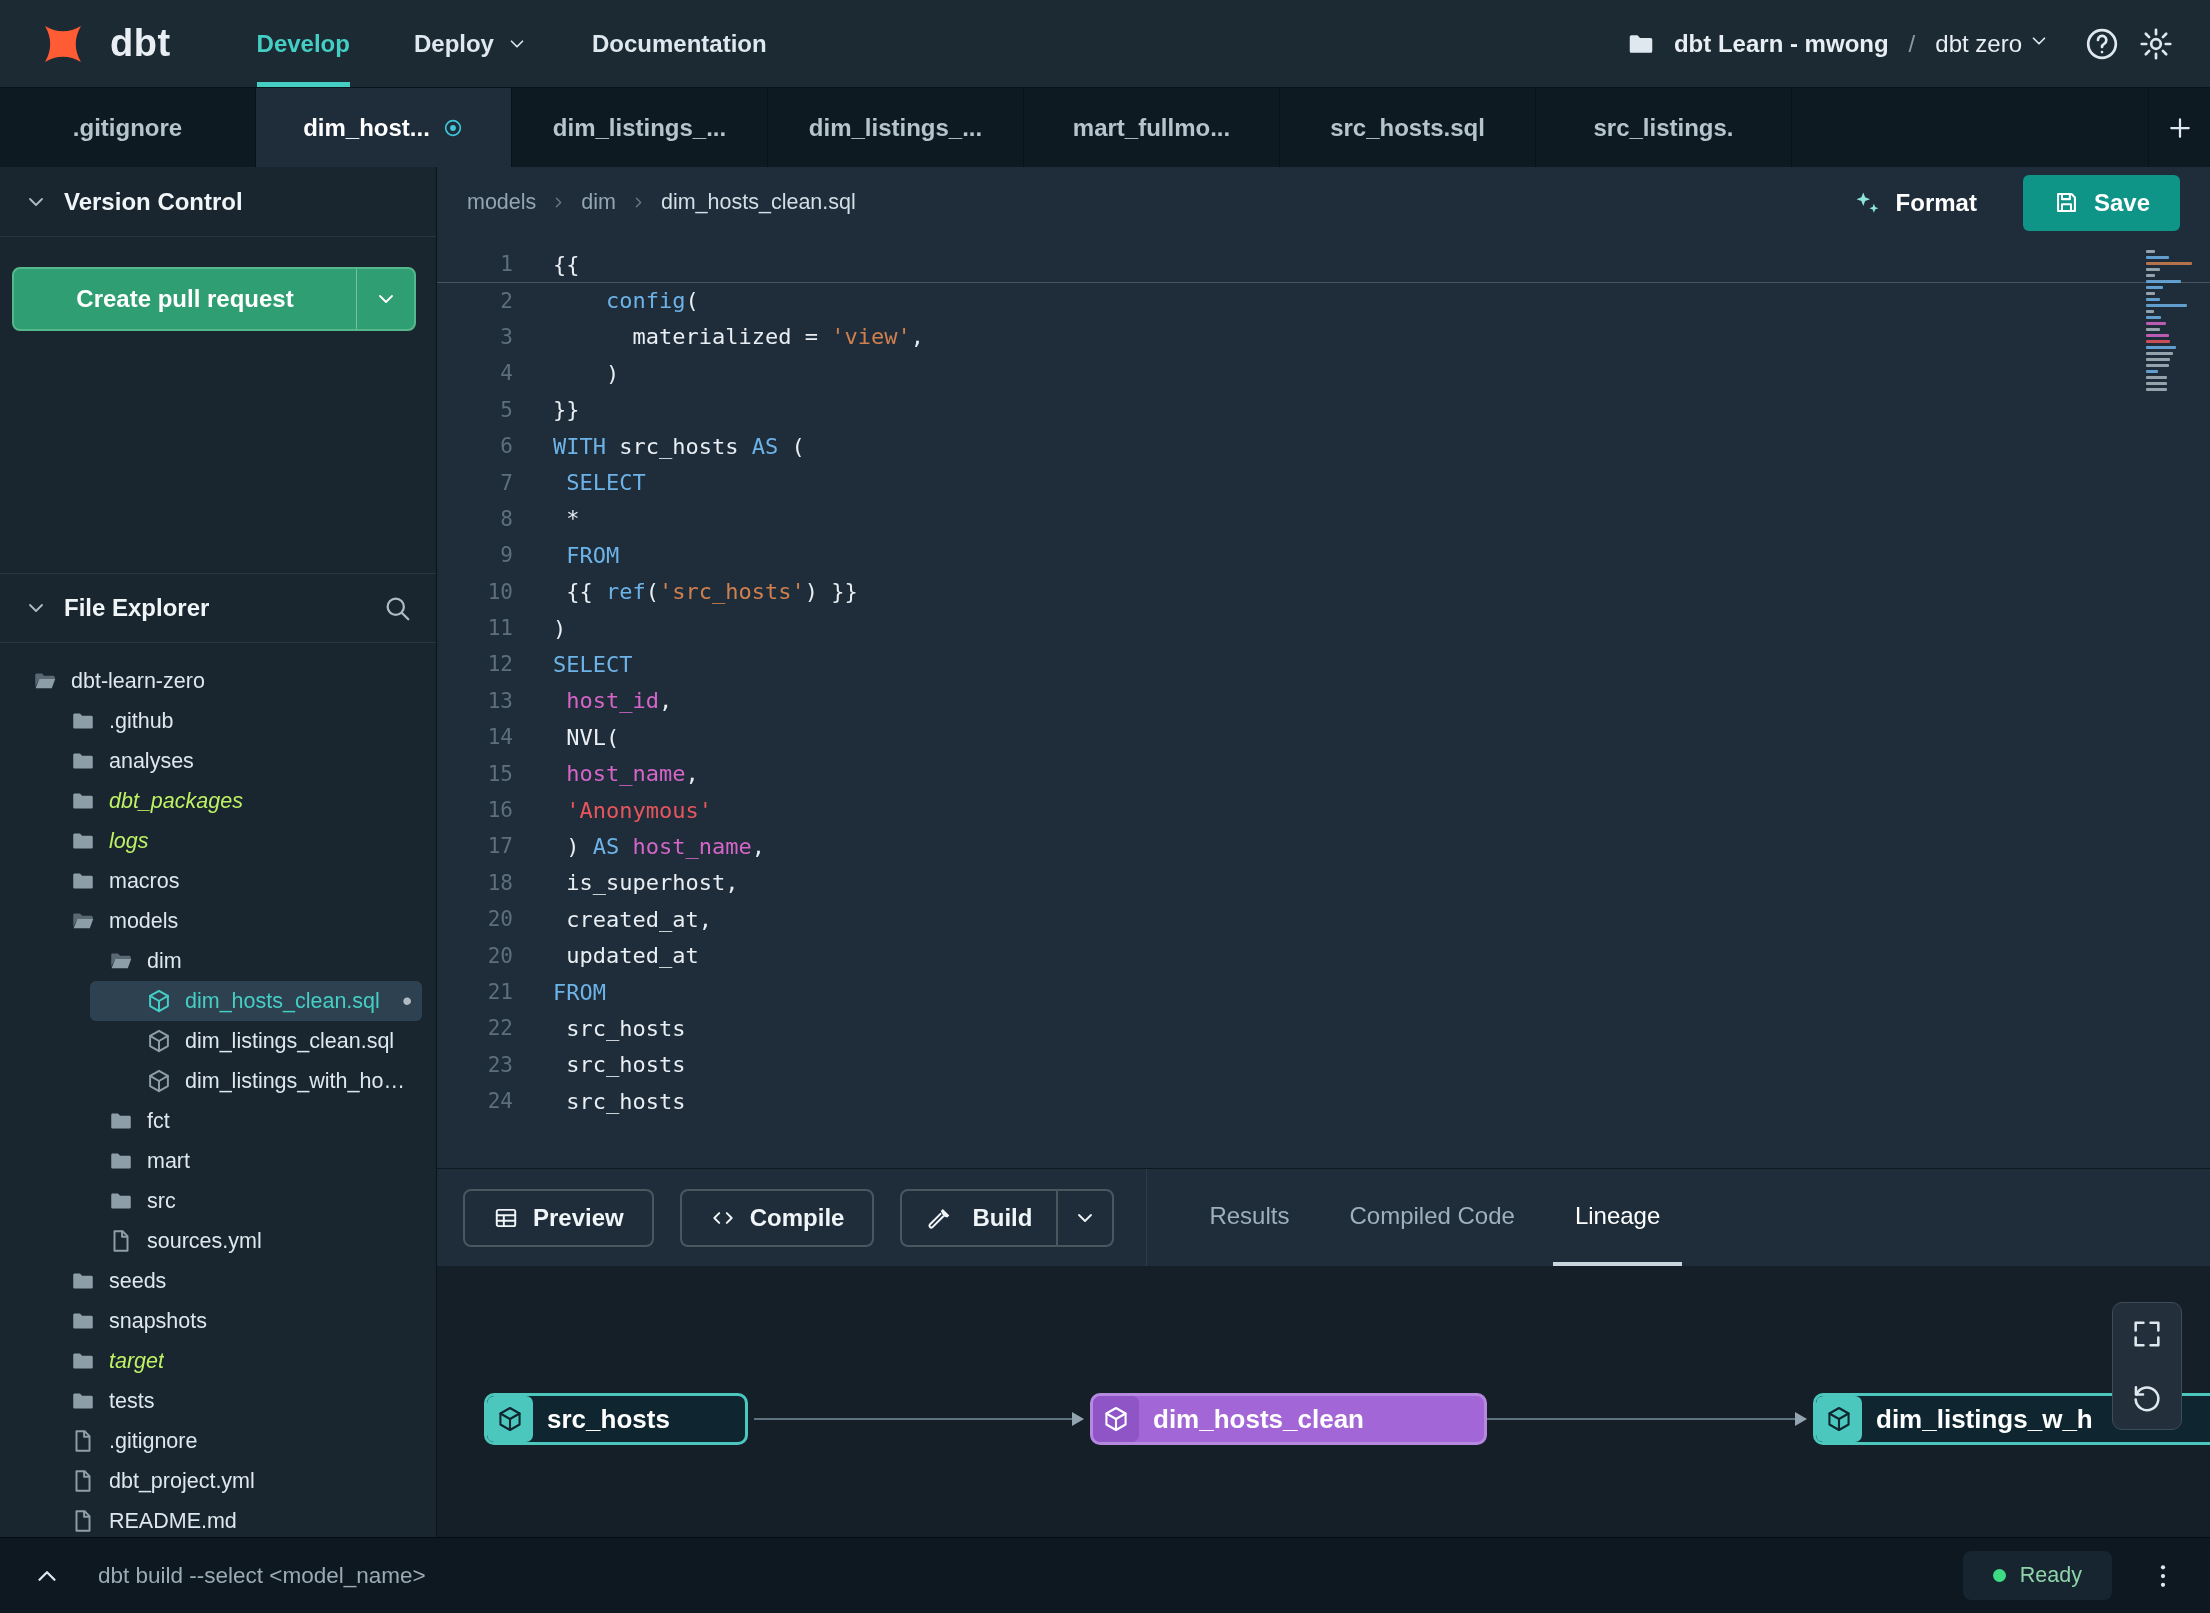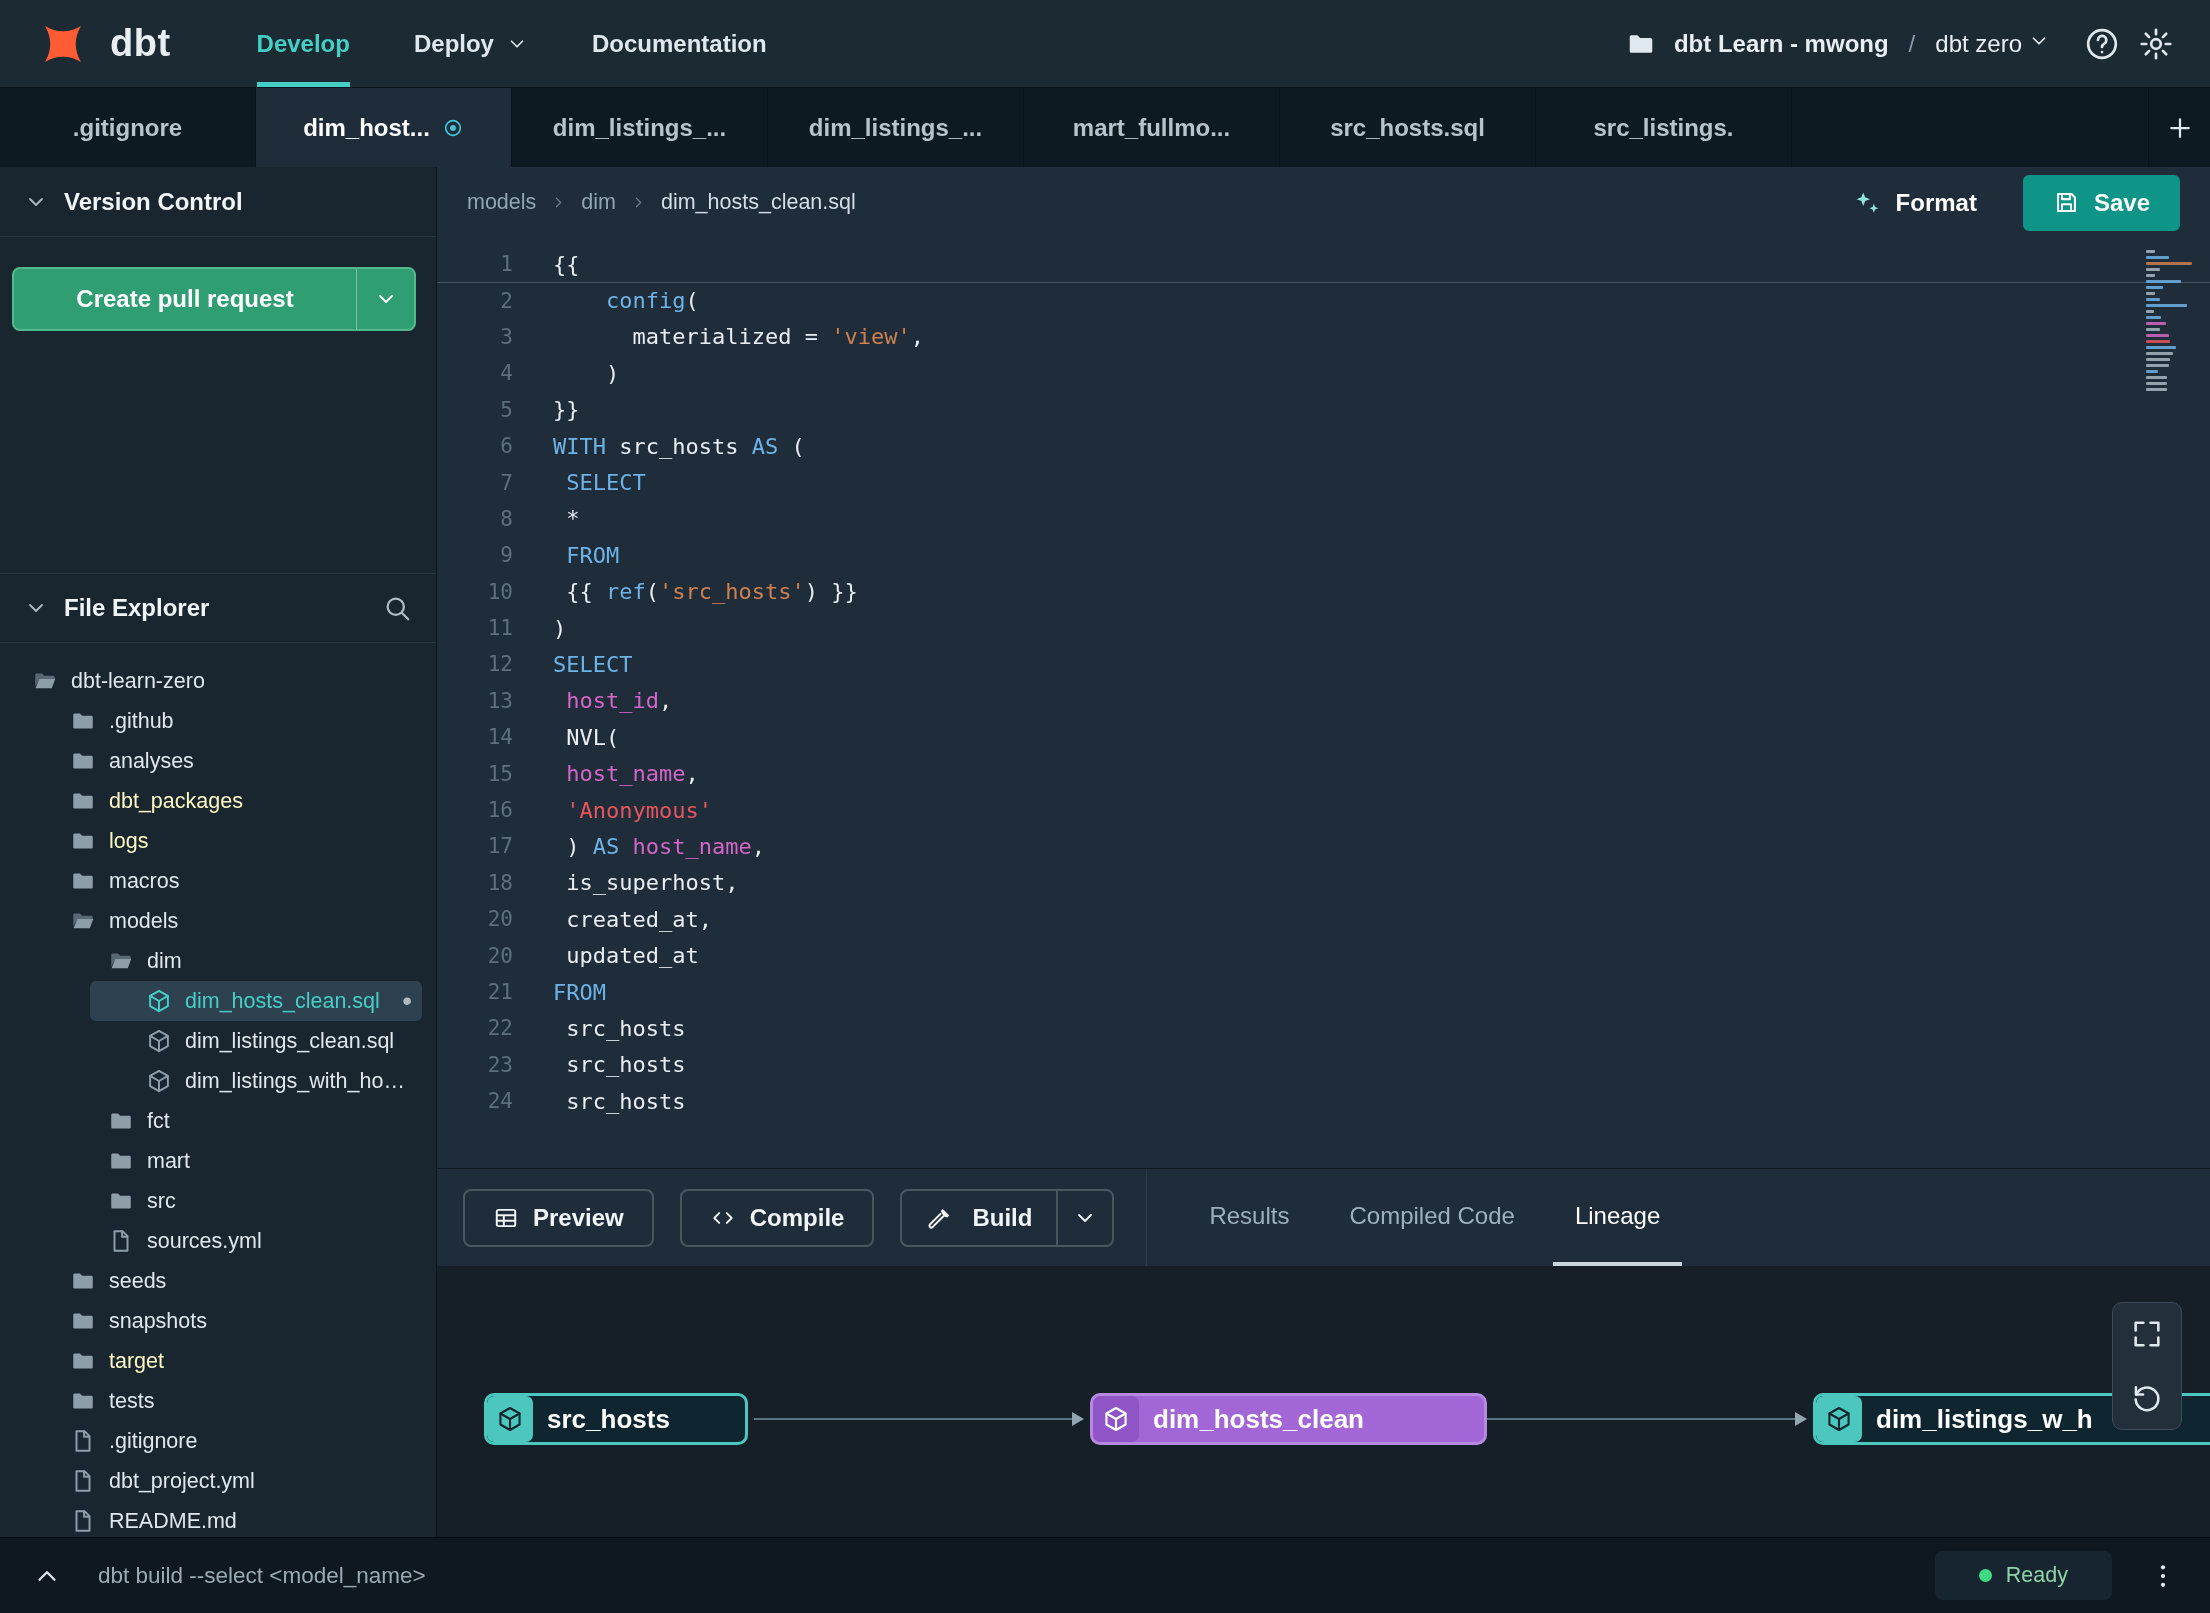--- a/index.html
+++ b/index.html
@@ -61,21 +61,21 @@
   .pr-caret{width:58px;border:none;border-left:1px solid rgba(255,255,255,.35);background:transparent;
             color:#fff;display:flex;align-items:center;justify-content:center;cursor:pointer}
   .tree{flex:1;overflow:hidden;padding:18px 14px 0 22px}
   .trow{display:flex;align-items:flex-end;height:40px;font-size:21.5px;color:#dde7ed;cursor:pointer}
   .indent{flex:none}
   .tcontent{flex:1;display:flex;align-items:center;gap:13px;height:40px;border-radius:6px;padding:0 10px;min-width:0}
   .trow .ic{color:#8e9ea9}
   .trow.sel .tcontent{background:#2e4150;margin-left:-46px;padding-left:56px}
   .trow.sel .tlabel,.trow.sel .ic{color:var(--accent-teal)}
   .tlabel{white-space:nowrap;overflow:hidden;text-overflow:ellipsis}
-  .tlabel.it{color:#fef9c3}
+  .tlabel.it{font-style:italic;color:#bef264}
   .tdot{margin-left:auto;color:#aebbc4;font-size:28px;line-height:1}
 
   
   .main{flex:1;display:flex;flex-direction:column;min-width:0}
   .bc-bar{height:71px;flex:none;display:flex;align-items:center;background:#1e2d39;padding:0 30px}
   #breadcrumb{display:flex;align-items:center;gap:14px;font-size:21.5px;color:#93a5b1}
   .crumb{cursor:pointer;white-space:nowrap}
   .crumb.last{color:#d3dee6}
   .bc-sep{display:flex;color:#6b7d89}
   .bc-actions{margin-left:auto;display:flex;align-items:center;gap:46px}
@@ -133,21 +133,21 @@
                   border-left:12px solid #93a5b1;border-top:7px solid transparent;border-bottom:7px solid transparent}
   .lg-controls{position:absolute;right:28px;top:36px;width:70px;padding:14px 0;display:flex;flex-direction:column;
                align-items:center;gap:30px;background:#232f3a;border:1px solid #3c4c58;border-radius:10px}
   .lg-controls .icon-btn{color:#dfe8ee}
 
   
   .statusbar{height:76px;flex:none;background:#0d1820;border-top:1px solid #040b11;
              display:flex;align-items:center;padding:0 32px;gap:36px}
   .cmd{color:#9aabb6;font-size:22.5px}
   .ready{margin-left:auto;display:flex;align-items:center;gap:14px;background:#162530;border-radius:8px;
-         padding:12px 44px;font-size:21.5px;color:#8fd4a8}
+         padding:12px 30px;font-size:21.5px;color:#8fd4a8}
   .ready .dot{width:13px;height:13px;border-radius:50%;background:var(--status-green)}
 </style>
 </head>
 <body>
 
 <div class="app">
 
   <header class="navbar">
     <div class="nav-left">
       <span class="logo">

